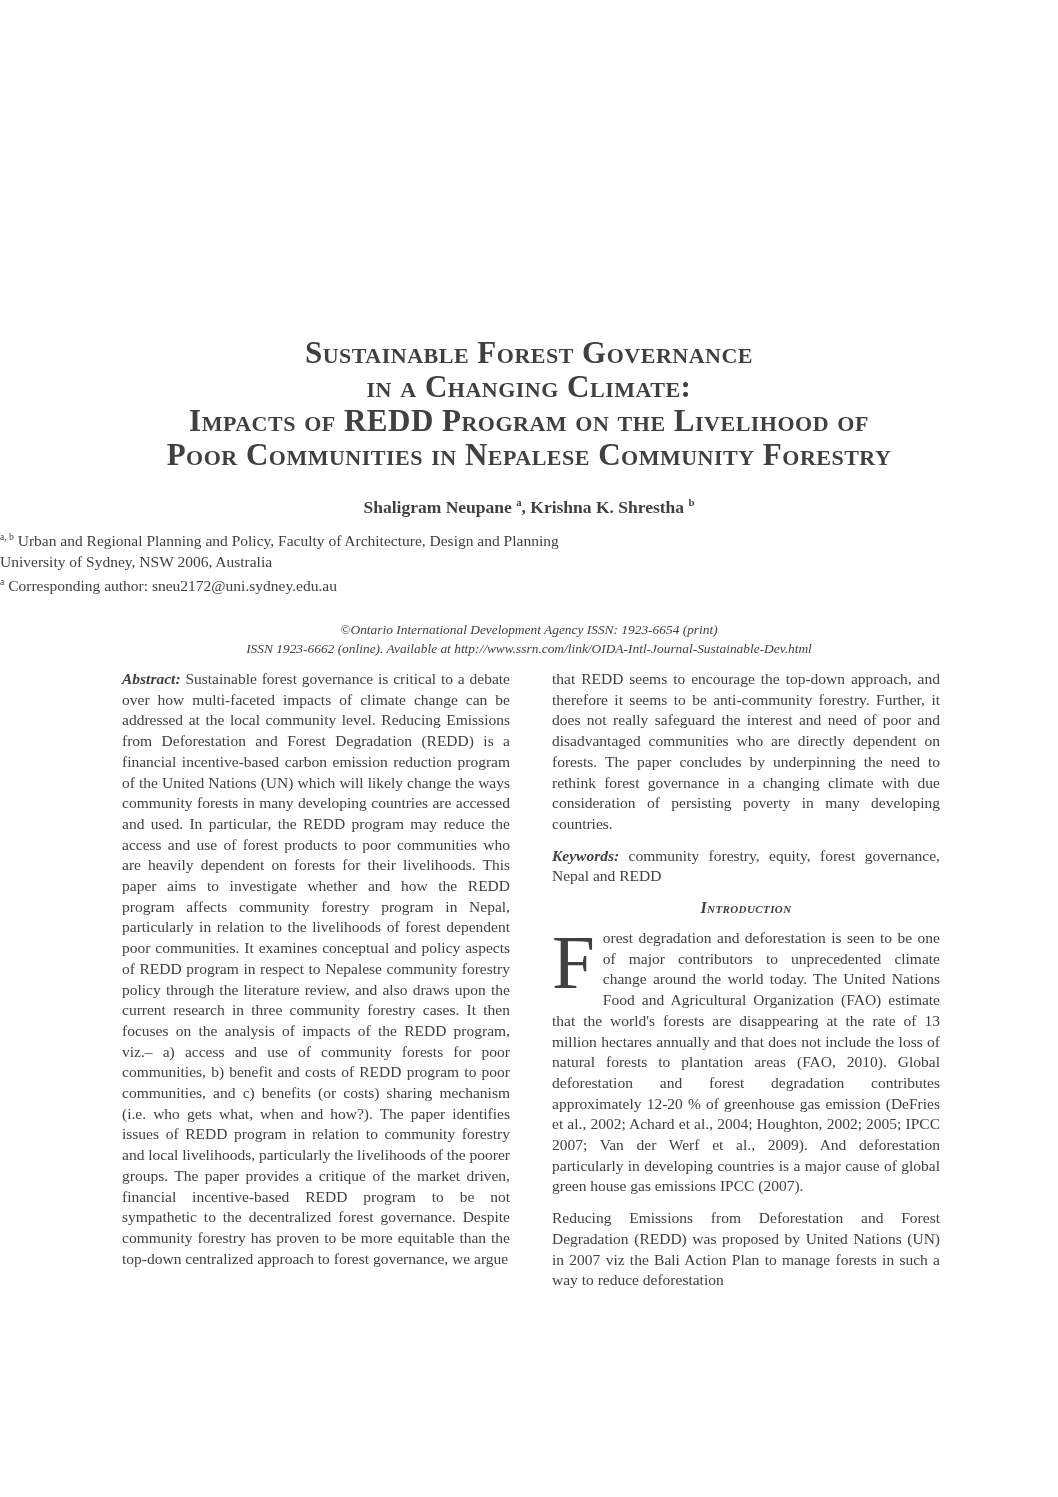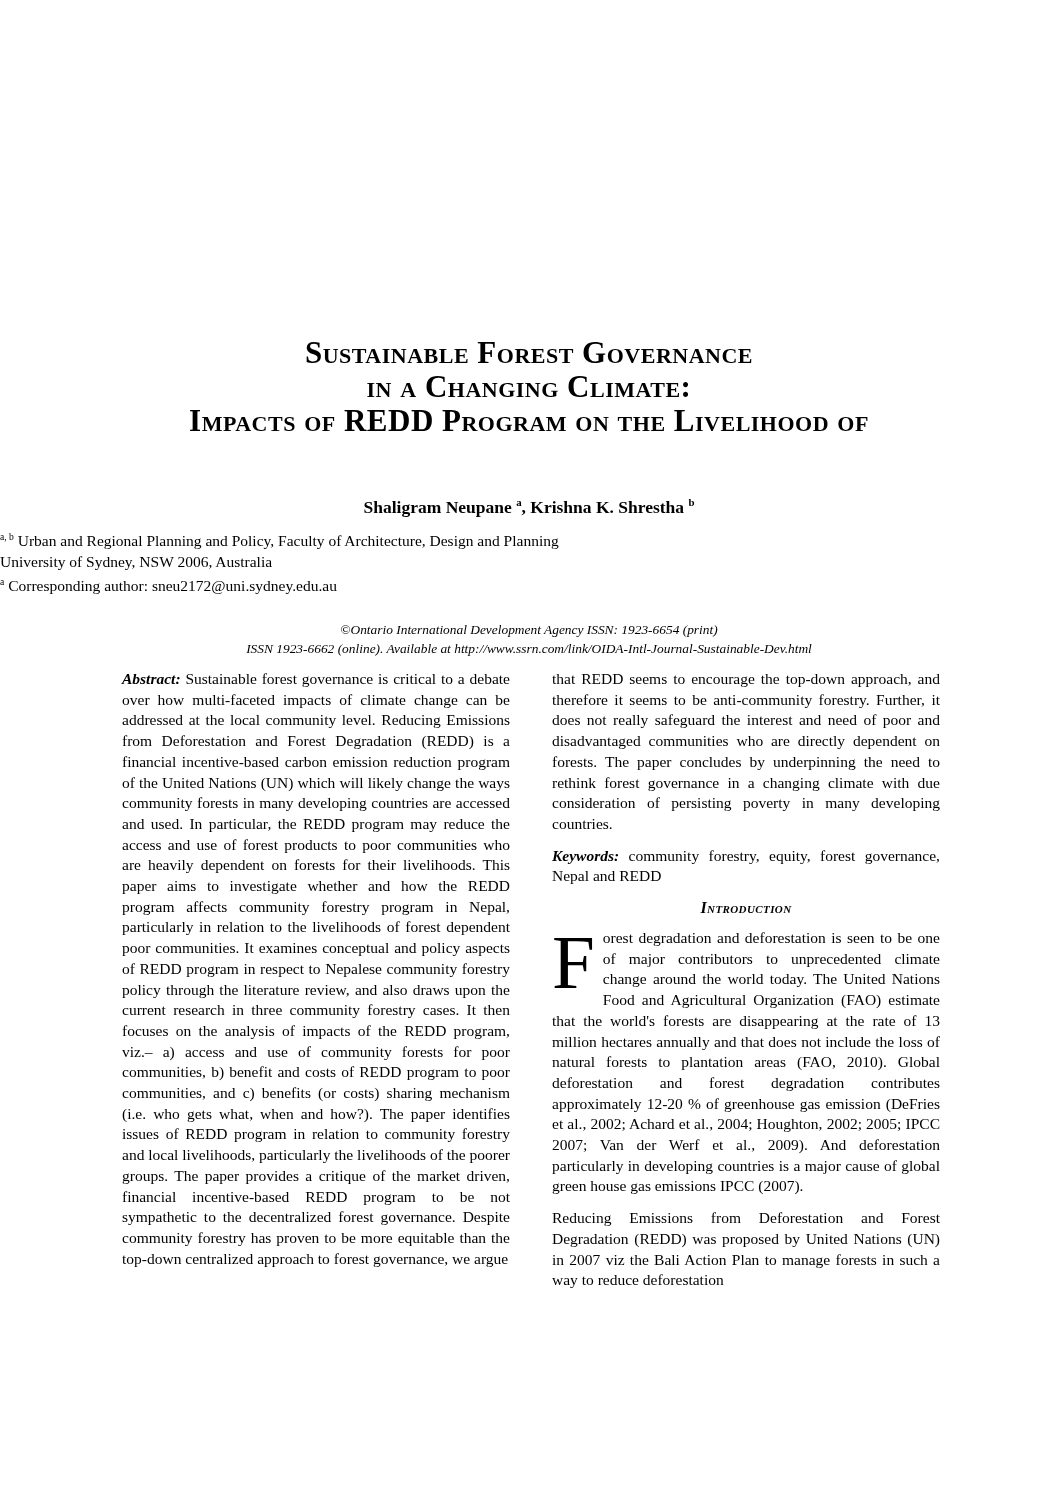--- a/index.html
+++ b/index.html
@@ -1,21 +1,21 @@
 <!DOCTYPE html>
 <html><head>
 <meta charset="utf-8">
 <style>
   html,body{margin:0;padding:0;background:#e8e8e8;}
   .page{
     position:relative;
     width:1058px;height:1497px;
     background:#ffffff;
     font-family:"Liberation Serif", serif;
-    color:#000000;
+    color:#404040;
     margin:0 auto;
     overflow:hidden;
   }
   .title-block{
     position:absolute;top:336px;left:0;width:100%;
     text-align:center;
   }
   .title-line{
     font-size:31px;line-height:34px;font-weight:bold;
     font-variant:small-caps;letter-spacing:0.5px;
@@ -58,20 +58,21 @@
 </style>
 </head>
 <body>
 
 <div class="page">
 
   <header class="title-block">
     <div class="title-line">Sustainable Forest Governance</div>
     <div class="title-line">in a Changing Climate:</div>
     <div class="title-line">Impacts of REDD Program on the Livelihood of</div>
+    <div class="title-line">Poor Communities in Nepalese Community Forestry</div>
   </header>
 
   <div class="authors">
     <span>Shaligram Neupane </span><sup>a</sup><span>, Krishna K. Shrestha </span><sup>b</sup>
   </div>
 
   <div class="affiliations">
     <div><sup>a, b</sup><span> Urban and Regional Planning and Policy, Faculty of Architecture, Design and Planning</span></div>
     <div><span>University of Sydney, NSW 2006, Australia</span></div>
     <div><sup>a</sup><span> Corresponding author: sneu2172@uni.sydney.edu.au</span></div>

